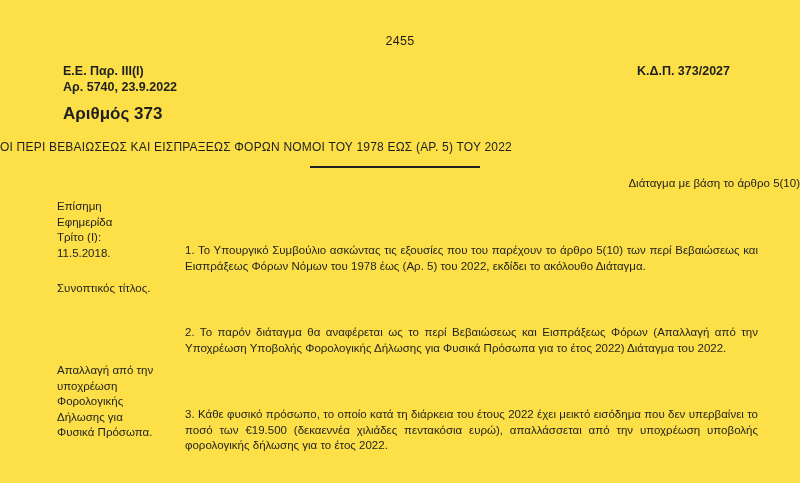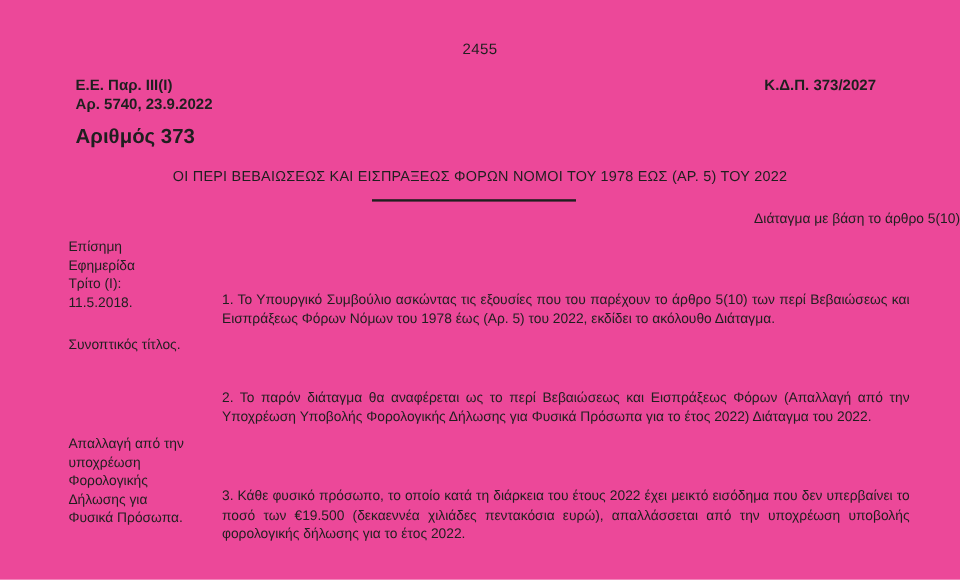--- a/index.html
+++ b/index.html
@@ -4,21 +4,21 @@
 <style>
   * { margin: 0; padding: 0; box-sizing: border-box; }
   html, body { background: #ffffff; }
   body {
     width: 800px; height: 483px;
     font-family: "Liberation Sans", sans-serif;
     color: #1f1f1f;
     position: relative;
     overflow: hidden;
   }
-  .page { position: absolute; inset: 0; background: #ec4899; }
+  .page { position: absolute; inset: 0; background: #fde047; }
 
   .page-number {
     position: absolute; top: 34px; left: 0; right: 0;
     text-align: center; font-size: 12.5px; letter-spacing: 0.3px;
   }
 
   .header-row {
     position: absolute; top: 63px; left: 63px; right: 70px;
     display: flex; justify-content: space-between; align-items: flex-start;
     font-weight: bold; font-size: 12.5px; line-height: 16px;
@@ -26,21 +26,21 @@
   .header-left div { white-space: nowrap; }
   .header-right { white-space: nowrap; }
 
   .doc-number {
     position: absolute; top: 104px; left: 63px;
     font-weight: bold; font-size: 17px;
   }
 
   .law-title {
     position: absolute; top: 140px; left: 0; right: 0;
-    text-align: center; font-size: 12px; letter-spacing: 0.2px;
+    font-size: 12px; letter-spacing: 0.2px;
   }
 
   .divider {
     position: absolute; top: 166px; left: 310px;
     width: 170px; height: 2px; background: #1f1f1f;
   }
 
   .decree-subtitle {
     position: absolute; top: 177px; left: 0; right: 0;
     text-align: right; font-size: 11.5px;

